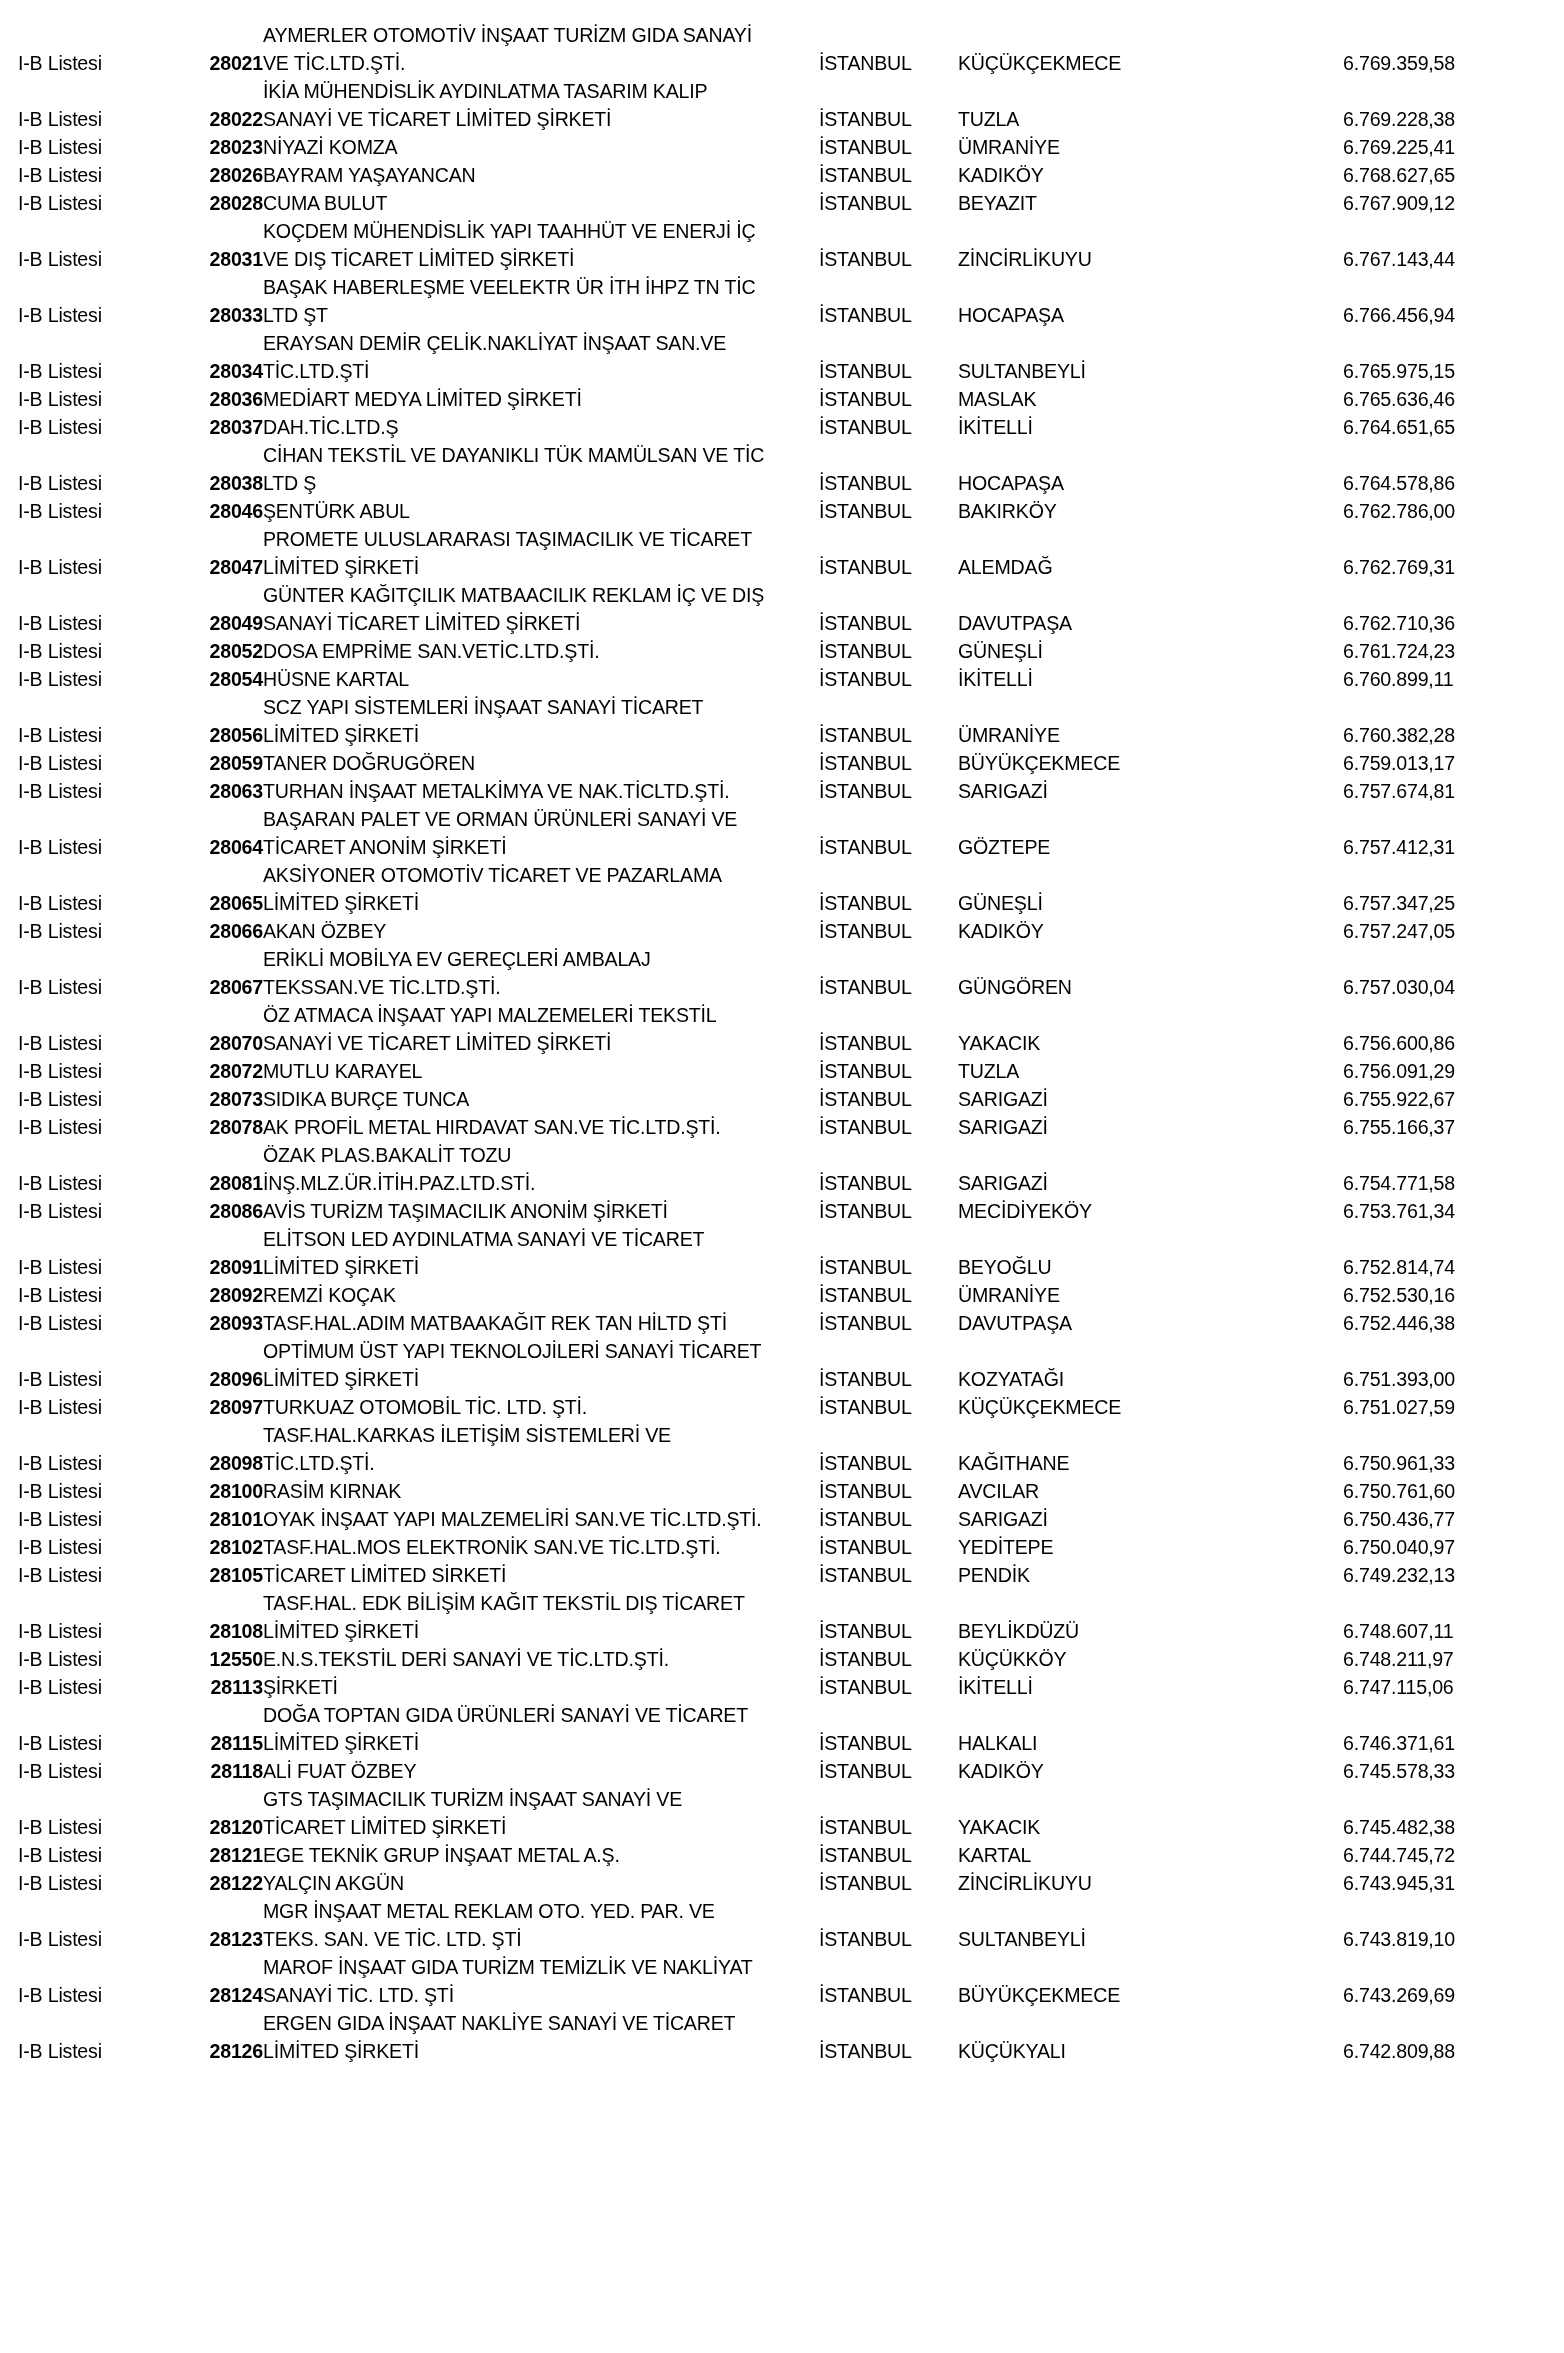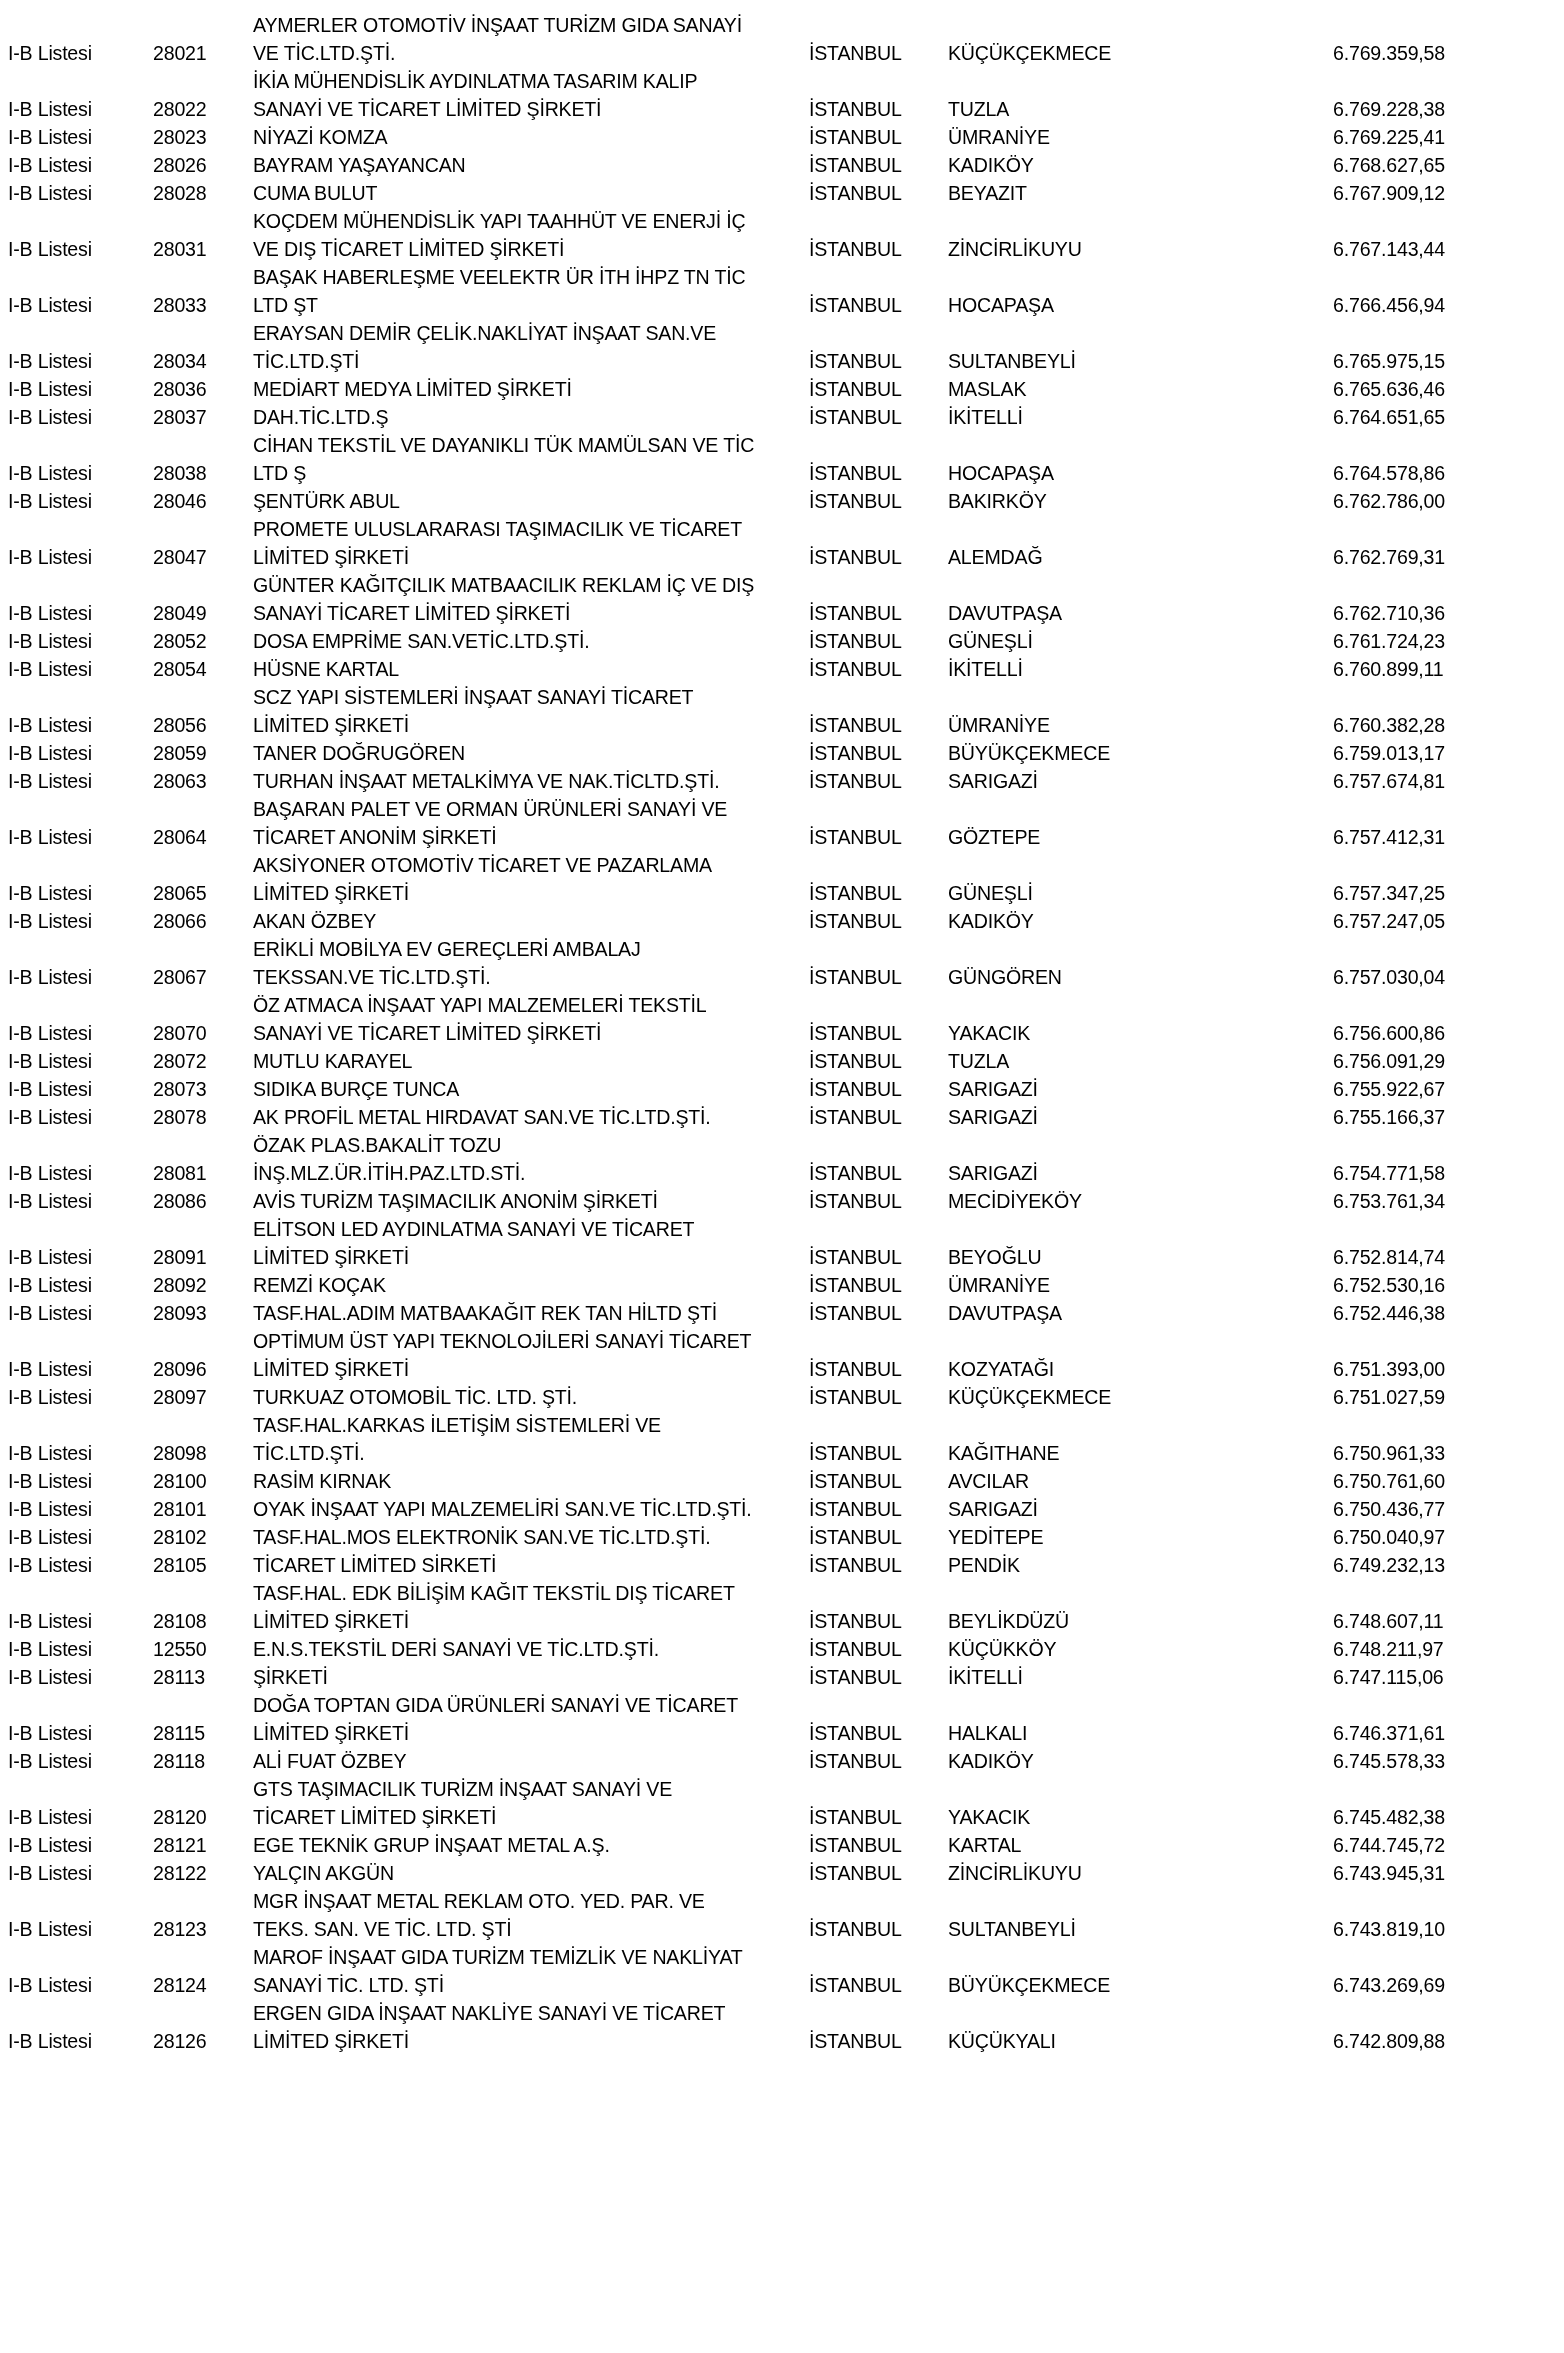--- a/index.html
+++ b/index.html
@@ -12,21 +12,21 @@
     width: 1565px;
     font-family: "Liberation Sans", sans-serif;
     color: #000000;
     -webkit-font-smoothing: none;
   }
   #doc {
     width: 1237px;
     min-height: 2354px;
     position: relative;
     box-sizing: border-box;
-    padding: 8px;
+    padding: 18px;
   }
   table.listing {
     width: 1565px;
     border-collapse: collapse;
     table-layout: fixed;
     font-size: 19.6px;
     line-height: 1.0;
   }
   table.listing td {
     padding: 0;
@@ -41,23 +41,24 @@
   col.c-name   { width: 556px; }
   col.c-city   { width: 139px; }
   col.c-dist   { width: 385px; }
   col.c-amt    { width: 240px; }
 
   td.list-cell {
     padding-left: 4.6px;
     letter-spacing: -0.2px;
   }
   td.num-cell {
-    text-align: left;
+    text-align: right;
     padding-right: 7.7px;
     letter-spacing: -0.2px;
+    font-weight: bold;
   }
   td.name-cell {
     padding-left: 0px;
     letter-spacing: -0.2px;
   }
   td.city-cell {
     padding-left: 3.1px;
     letter-spacing: -0.2px;
   }
   td.dist-cell {

